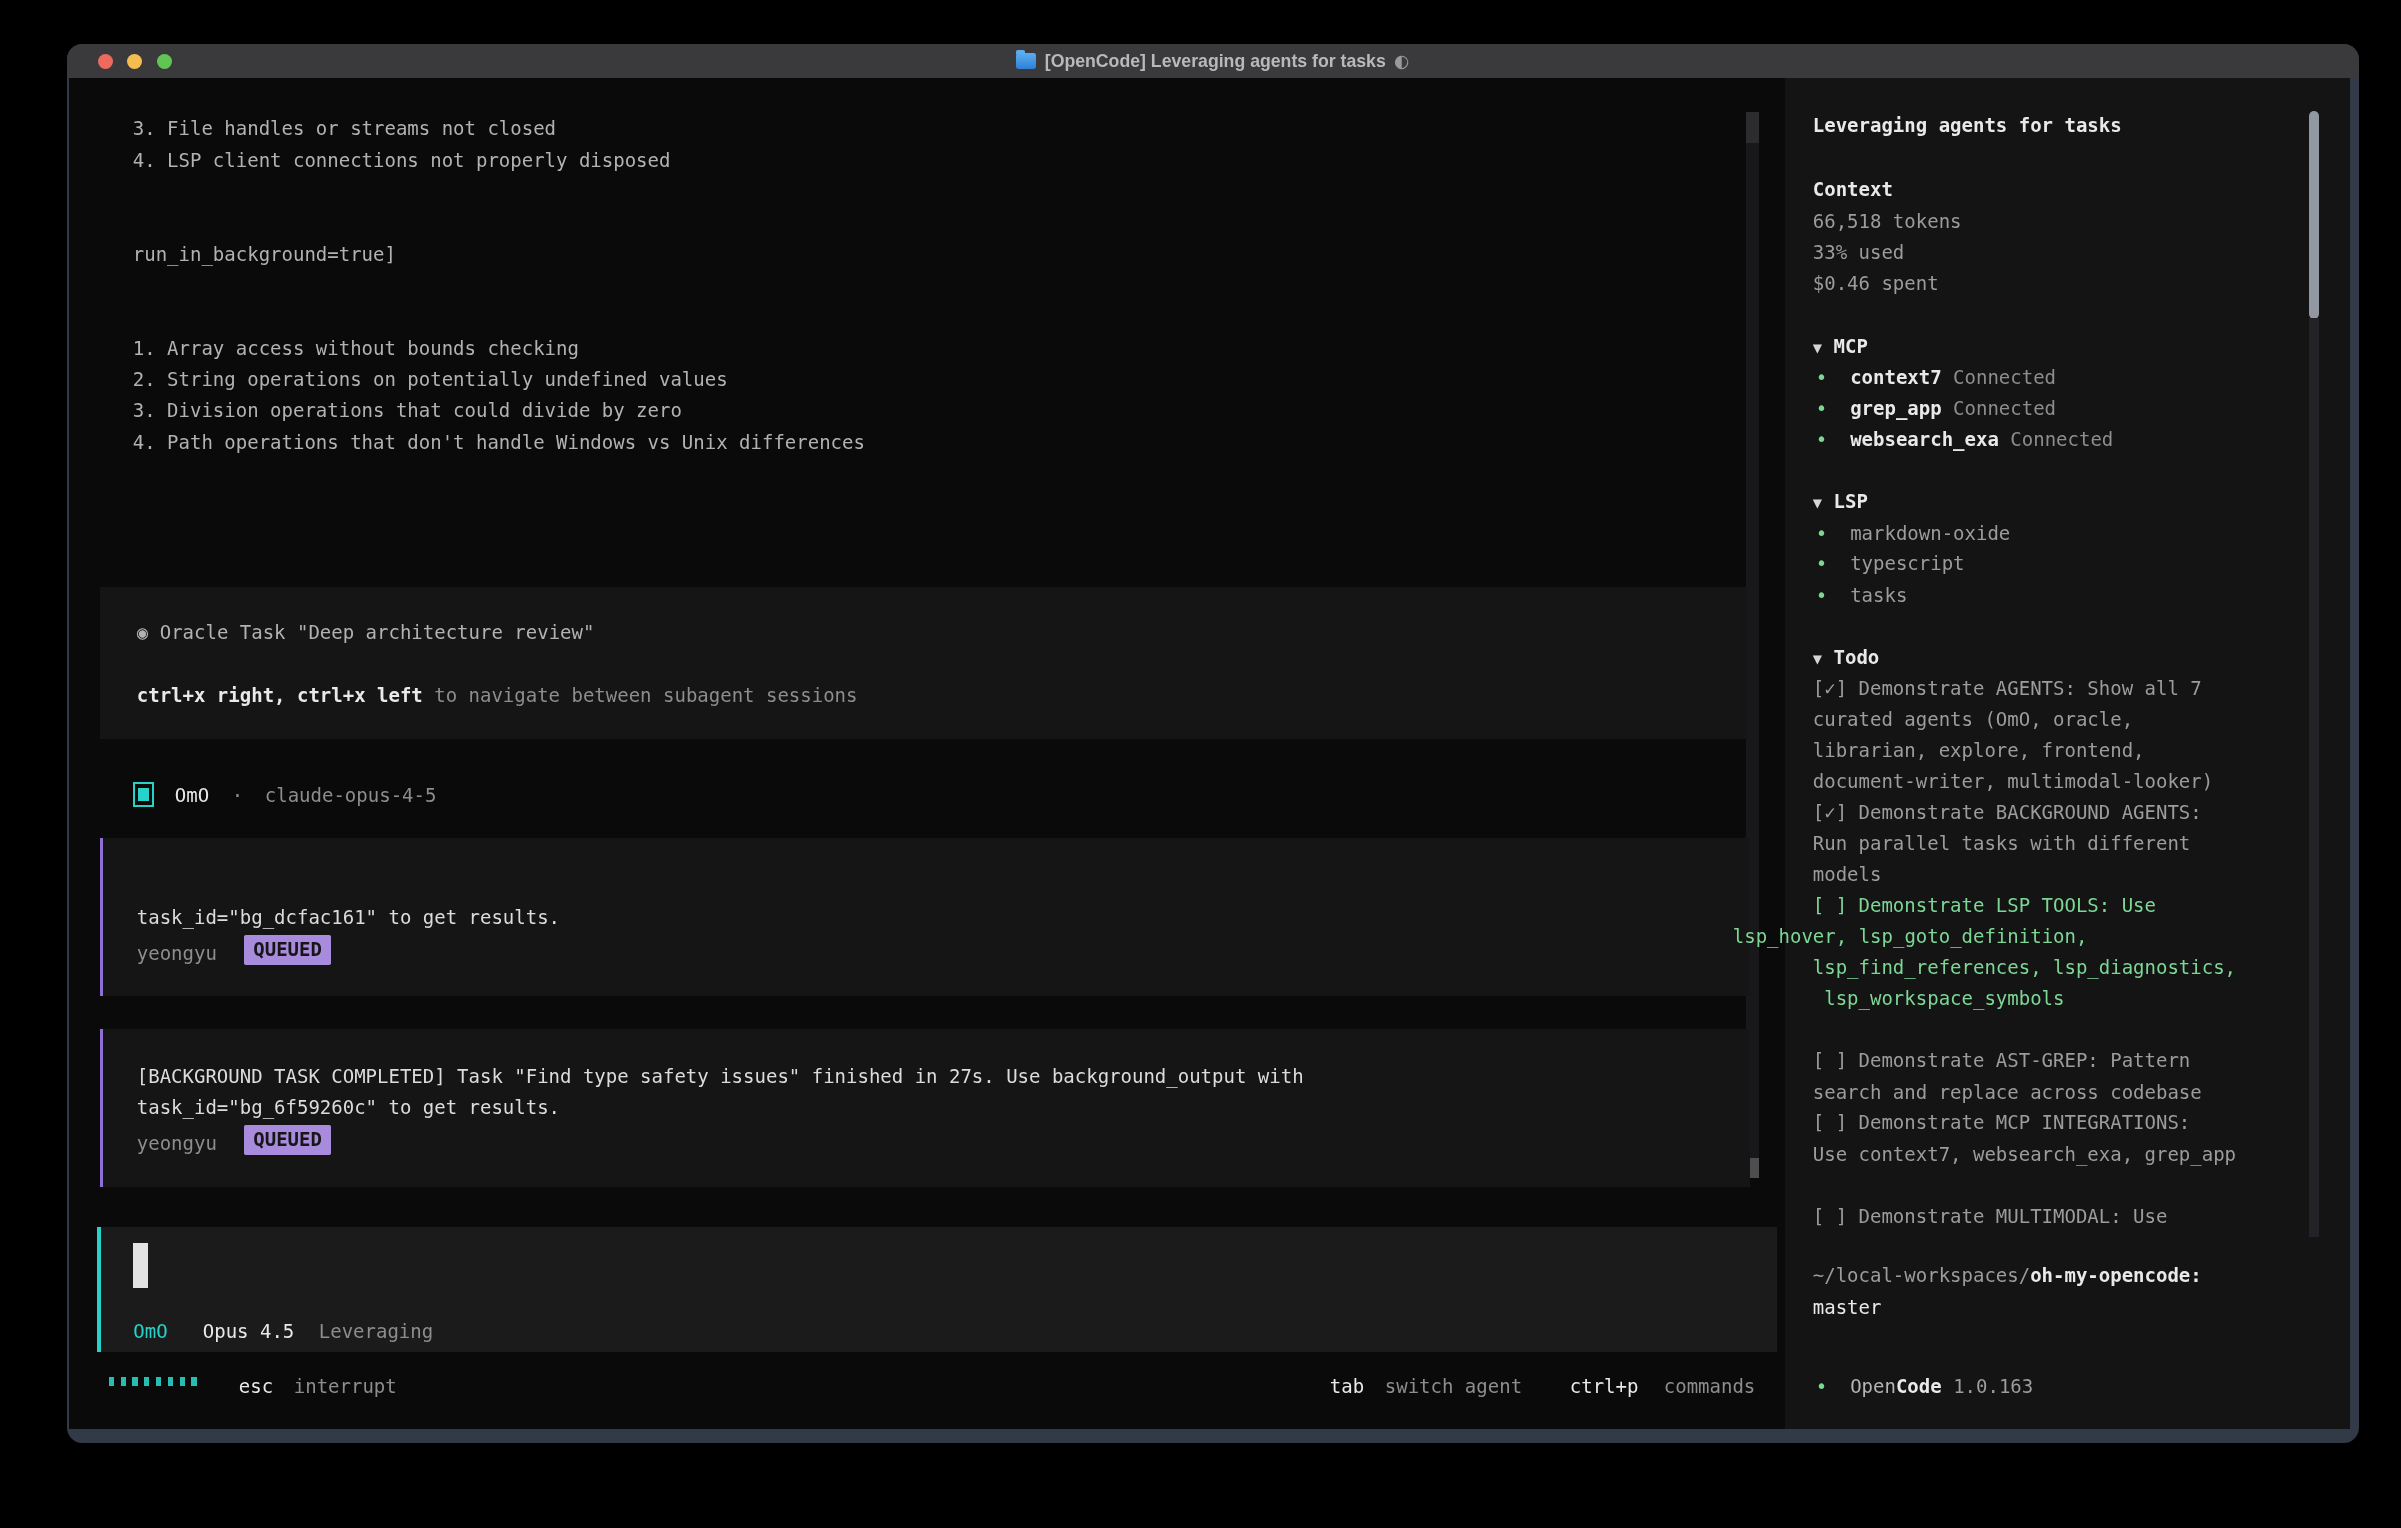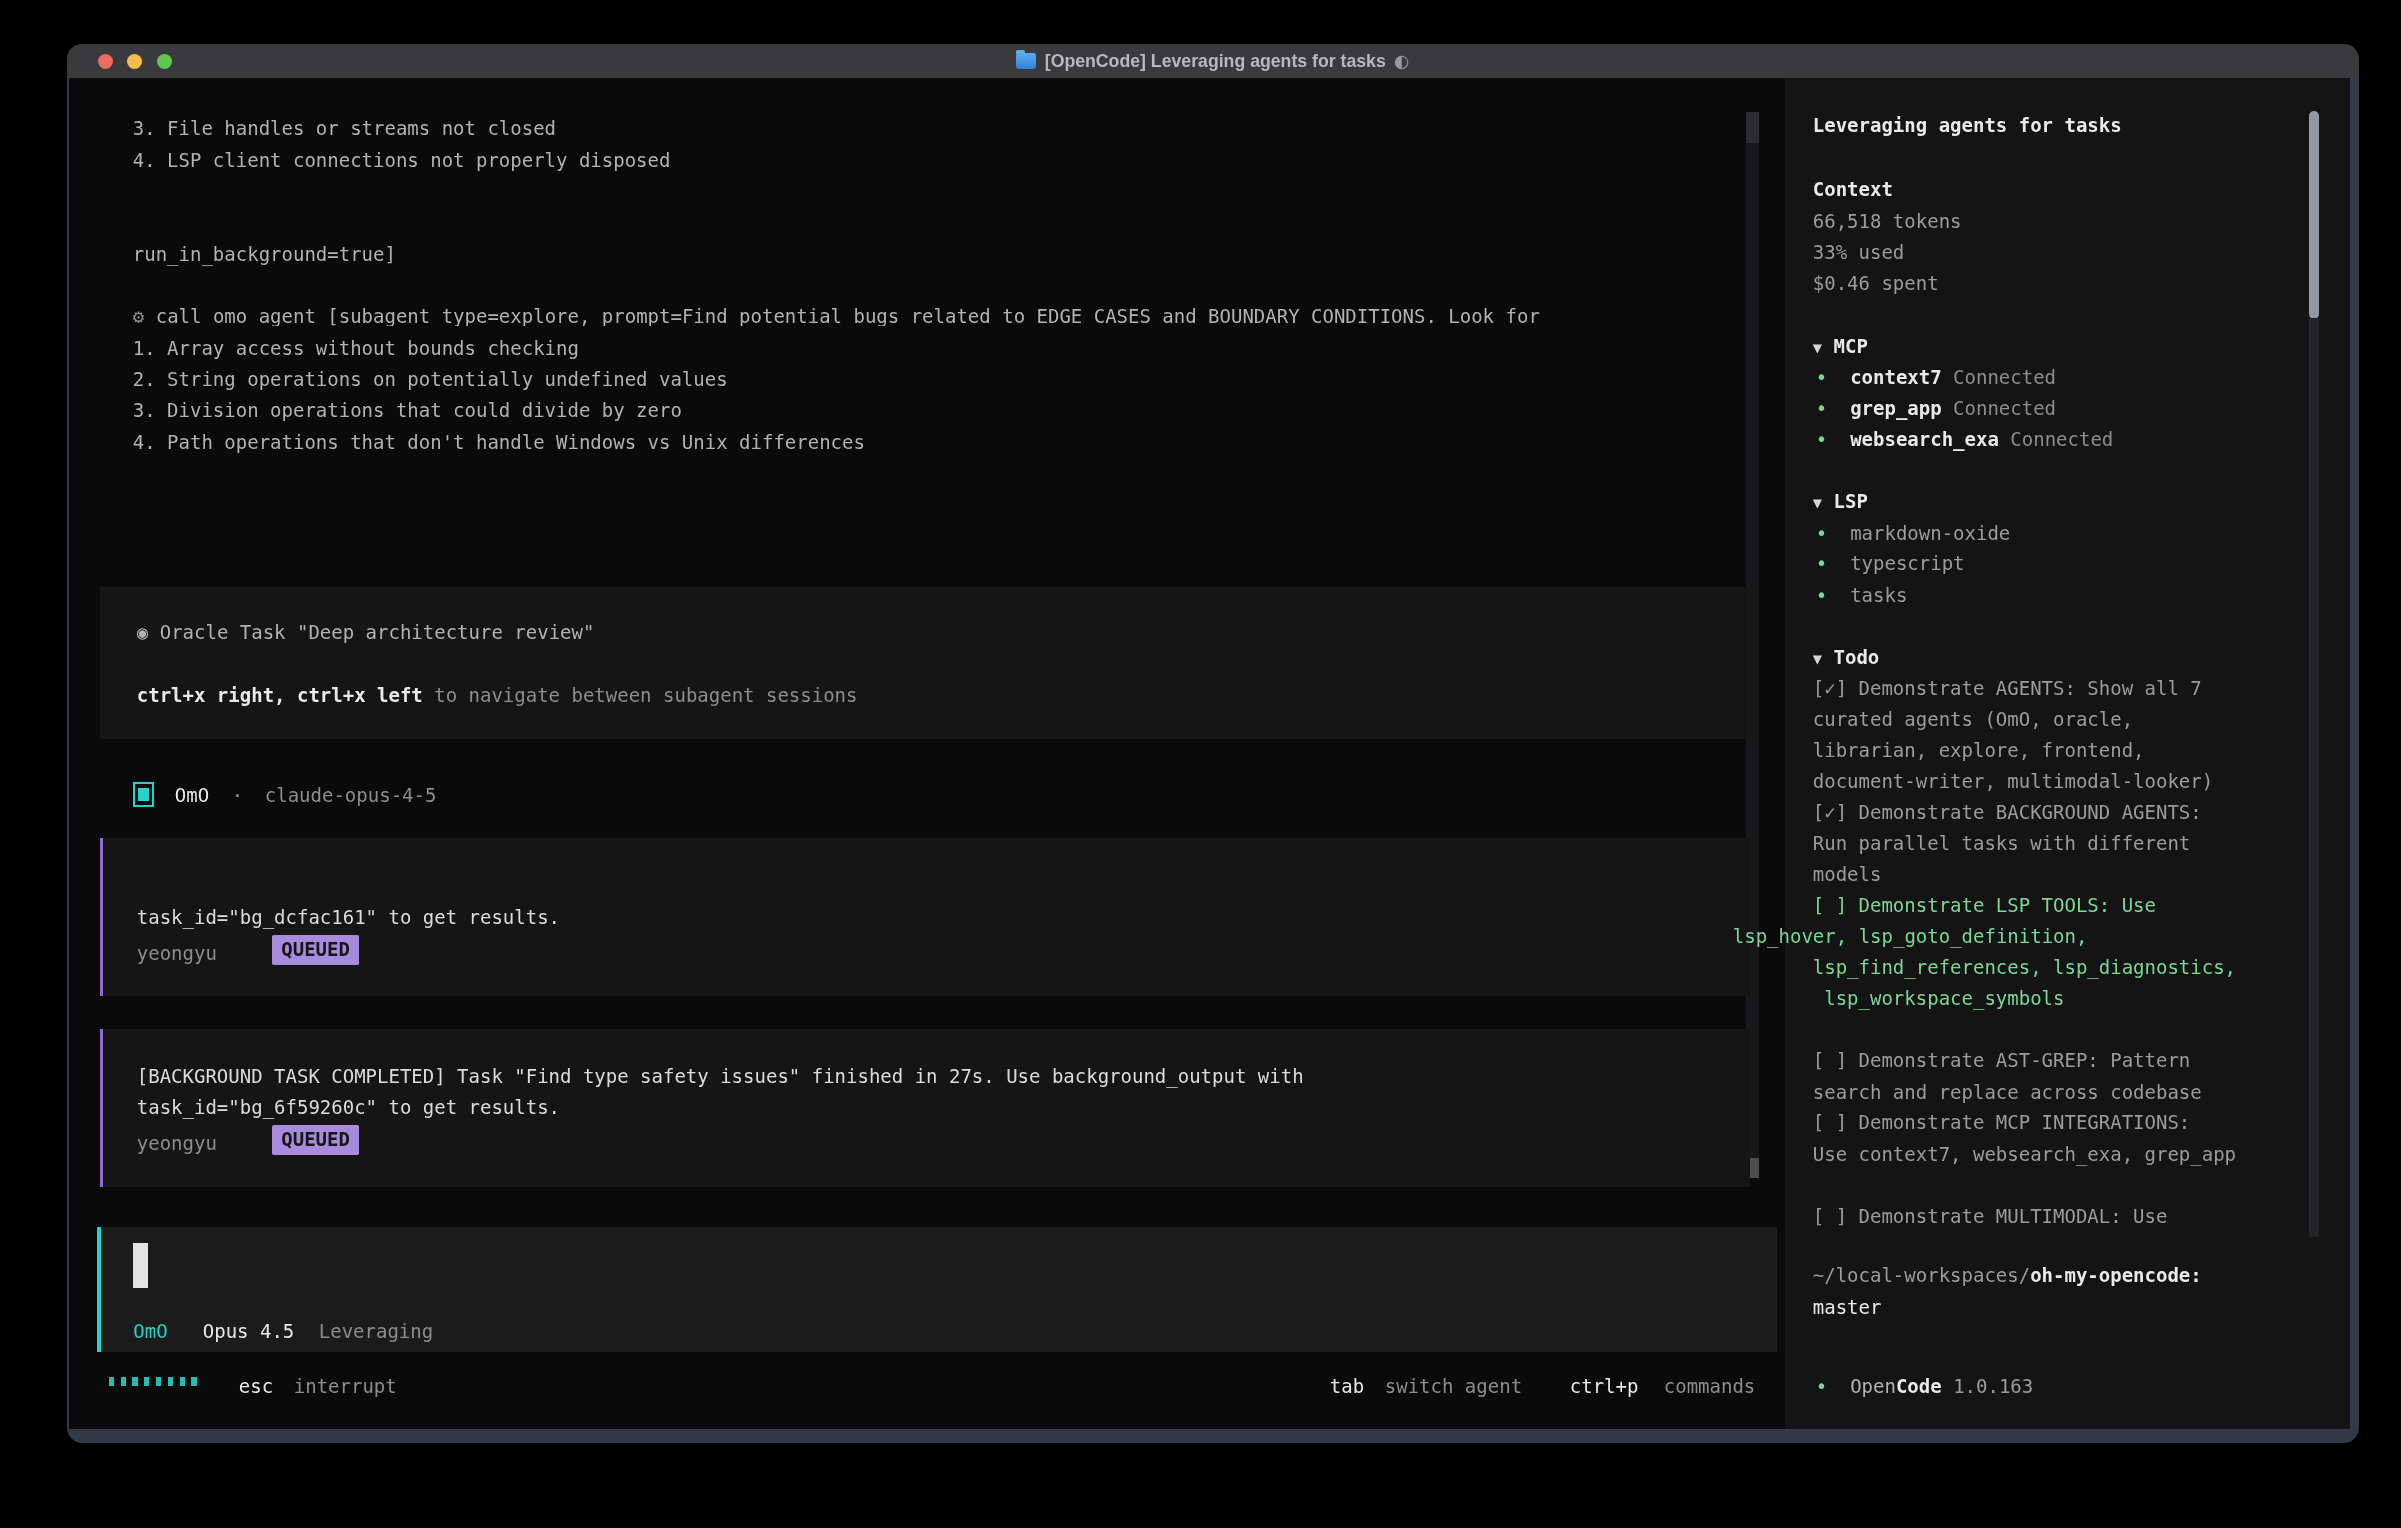--- a/index.html
+++ b/index.html
@@ -38,21 +38,21 @@
 
   .panel{position:absolute;background:#151515;}
 
   
   #notif{position:absolute;left:1023px;top:64px;width:659px;height:154px;background:#181818;
          border-left:3px solid #57cf71;border-right:3px solid #57cf71;z-index:5;}
 
   
   .task-block{border-left:3.5px solid #8f6fd3;}
   .badge{position:absolute;font-family:"DejaVu Sans Mono",monospace;font-weight:bold;font-size:19px;
-         background:#a88bdc;color:#161616;padding:5.3px 9.5px;border-radius:1.8px;line-height:1;margin-left:28px;}
+         background:#a88bdc;color:#161616;padding:5.3px 9.5px;border-radius:1.8px;line-height:1;}
 
   
   #input-box{position:absolute;left:28px;top:1149px;width:1676px;height:125px;background:#1b1b1b;
              border-left:4.1px solid #27d2c8;}
   #cursor{position:absolute;left:64px;top:1165px;width:15.4px;height:45px;background:#e3e3e3;}
 
   
   #omo-icon{position:absolute;left:64px;top:704px;width:17.7px;height:21px;border:2.4px solid #27d2c8;}
   #omo-icon::after{content:"";position:absolute;left:3.5px;top:4.1px;width:10.6px;height:13px;background:#27d2c8;}
 
@@ -94,21 +94,20 @@
 
       <div id="main-scroll-track"></div>
       <div id="main-scroll-thumb-top"></div>
       <div id="main-scroll-thumb-bottom"></div>
 
       <div class="mono g" style="left:64px;top:41px">3. File handles or streams not closed</div>
       <div class="mono g" style="left:64px;top:73px">4. LSP client connections not properly disposed</div>
       <div class="mono g" style="left:64px;top:167px">run_in_background=true]</div>
 
 
-      <div class="mono g" style="left:64px;top:229px;width:1607px;overflow:hidden"><span class="dim">⚙</span><span> </span><span>call_omo_agent [subagent_type=explore, prompt=Find potential bugs related to EDGE CASES and BOUNDARY CONDITIONS. Look for</span></div>
       <div class="mono g" style="left:64px;top:261px">1. Array access without bounds checking</div>
       <div class="mono g" style="left:64px;top:292px">2. String operations on potentially undefined values</div>
       <div class="mono g" style="left:64px;top:323px">3. Division operations that could divide by zero</div>
       <div class="mono g" style="left:64px;top:355px">4. Path operations that don't handle Windows vs Unix differences</div>
 
       <div class="panel" style="left:31px;top:509px;width:1647px;height:152px">
         <div class="mono g" style="left:37px;top:36px"><span>◉</span><span> </span><span>Oracle Task "Deep architecture review"</span></div>
         <div class="mono" style="left:37px;top:99px"><span class="w b">ctrl+x right, ctrl+x left</span><span class="dim"> to navigate between subagent sessions</span></div>
       </div>
 

